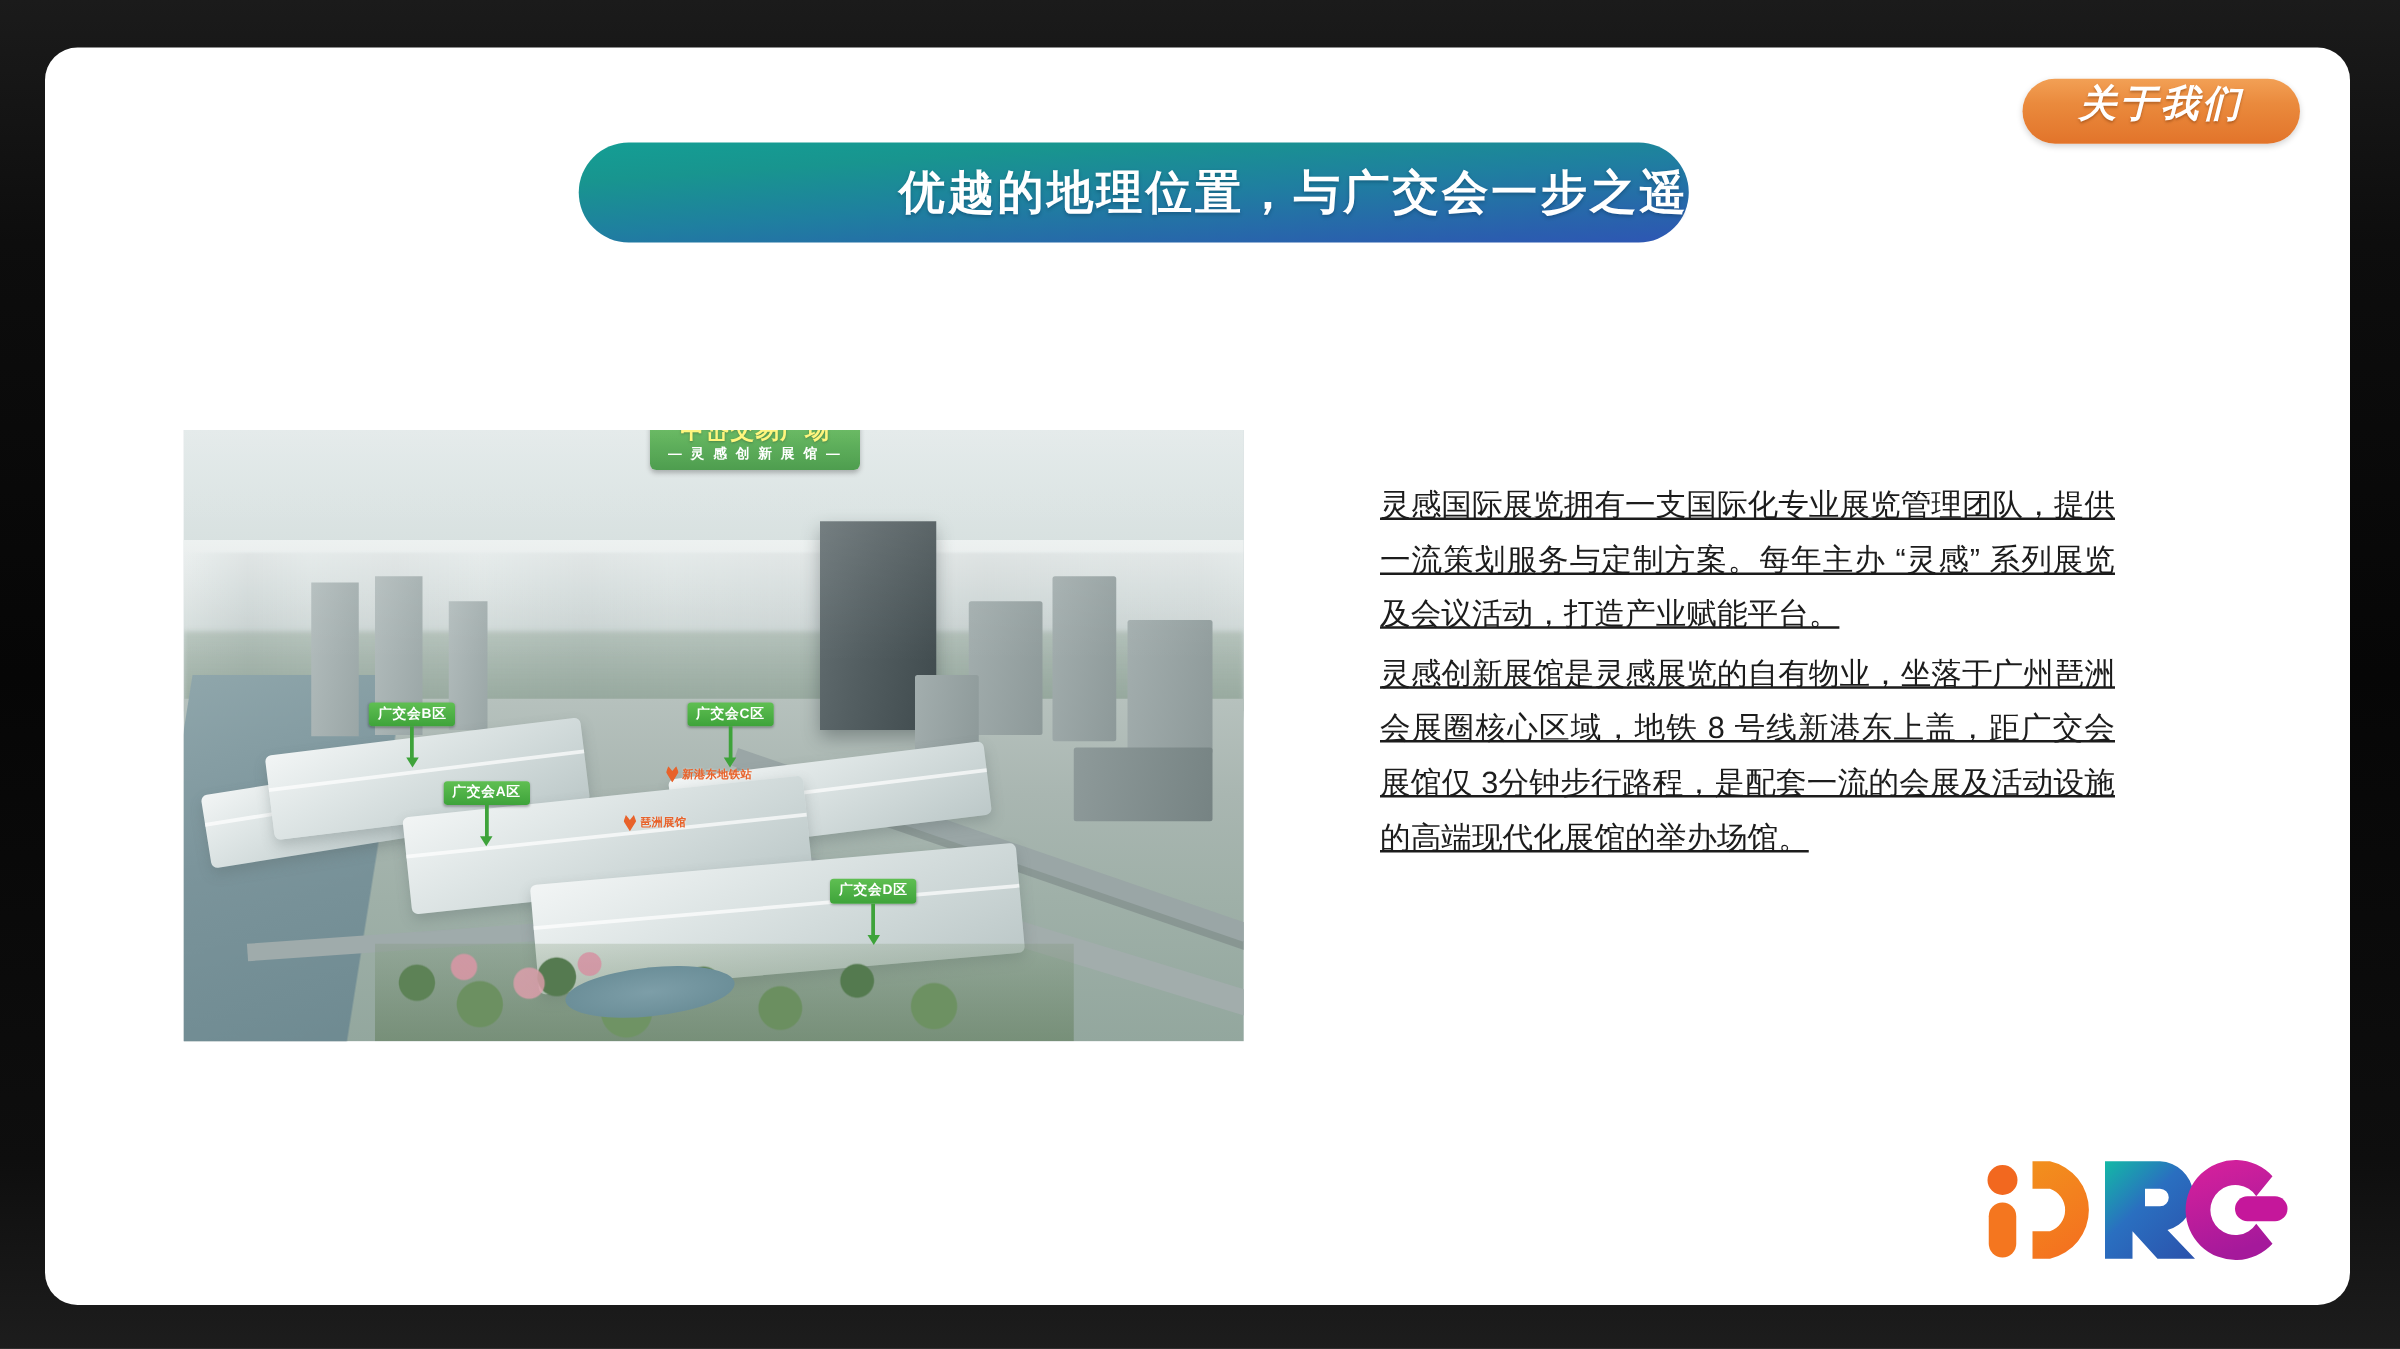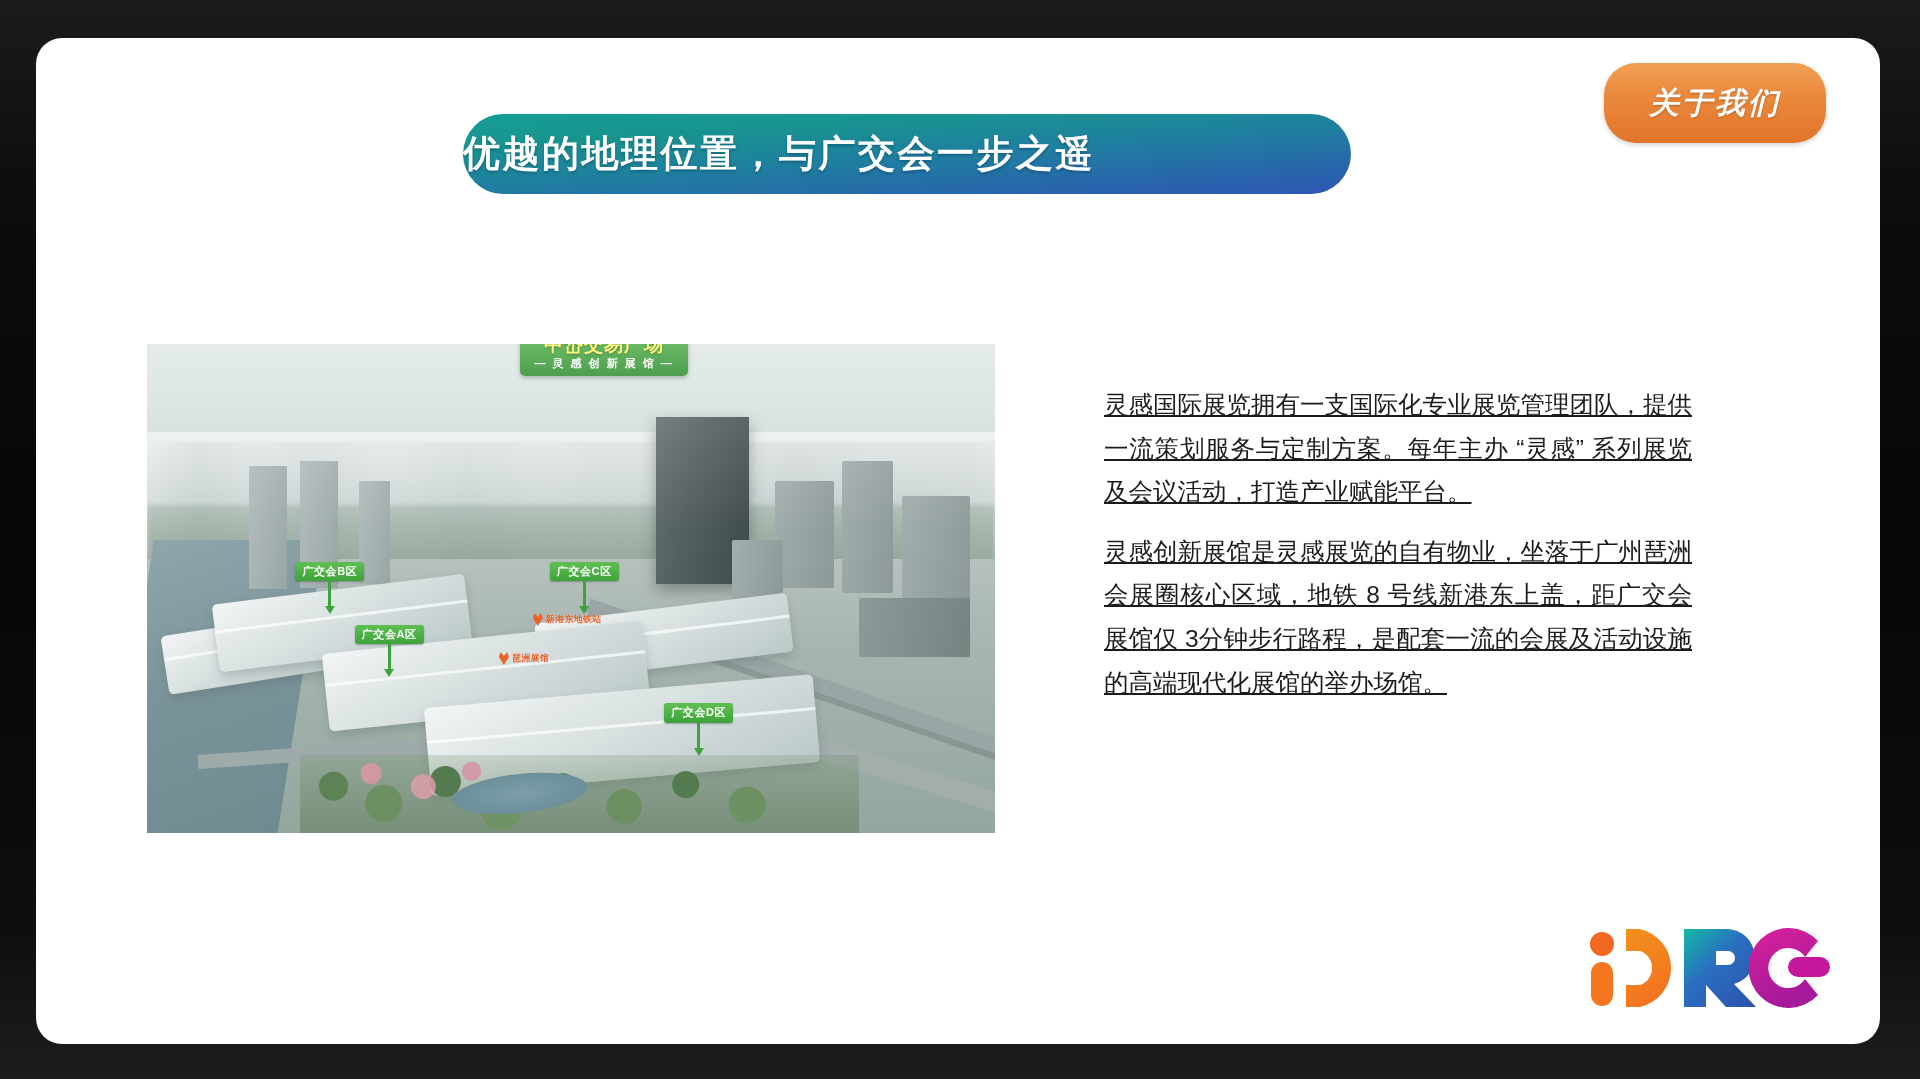--- a/index.html
+++ b/index.html
@@ -33,29 +33,29 @@
     width: 1844px;
     height: 1006px;
     background: #ffffff;
     border-radius: 26px;
     overflow: hidden;
   }
 
   
   .about-pill {
     position: absolute;
-    right: 54px;
+    right: 40px;
     top: 25px;
     width: 222px;
-    height: 80px;
+    height: 52px;
     border-radius: 32px;
     background: linear-gradient(180deg, #f2a055 0%, #ea8a3d 38%, #e2742a 100%);
     box-shadow: 0 2px 5px rgba(0,0,0,0.18);
     display: flex;
-    align-items: center;
+    align-items: flex-start;
     justify-content: center;
   }
   .about-pill-label {
     color: #ffffff;
     font-size: 30px;
     font-weight: bold;
     font-style: italic;
     letter-spacing: 3px;
     text-shadow: 0 1px 2px rgba(120,55,10,0.45);
     white-space: nowrap;
@@ -65,21 +65,21 @@
   .title-banner {
     position: absolute;
     left: 427px;
     top: 76px;
     width: 888px;
     height: 80px;
     border-radius: 40px;
     background: linear-gradient(176deg, #149e94 0%, #18958f 22%, #1f7fa0 52%, #2a5fae 88%, #2e56b4 100%);
     display: flex;
     align-items: center;
-    justify-content: flex-start;
+    justify-content: flex-end;
   }
   .title-banner-label {
     color: #ffffff;
     font-size: 37px;
     font-weight: bold;
     letter-spacing: 2.5px;
     white-space: nowrap;
     text-shadow: 0 2px 3px rgba(0,40,70,0.33);
   }
 
@@ -314,21 +314,21 @@
     width: 588px;
   }
   .copy p {
     color: #1c1c1c;
     font-size: 24.5px;
     line-height: 1.78;
     text-align: justify;
     text-justify: inter-ideograph;
     text-decoration: underline;
   }
-  .copy p + p { margin-top: 16px; }
+  .copy p + p { margin-top: 4px; }
 
   
   .brand {
     position: absolute;
     right: 44px;
     bottom: 34px;
     height: 86px;
     display: flex;
     align-items: flex-end;
   }

